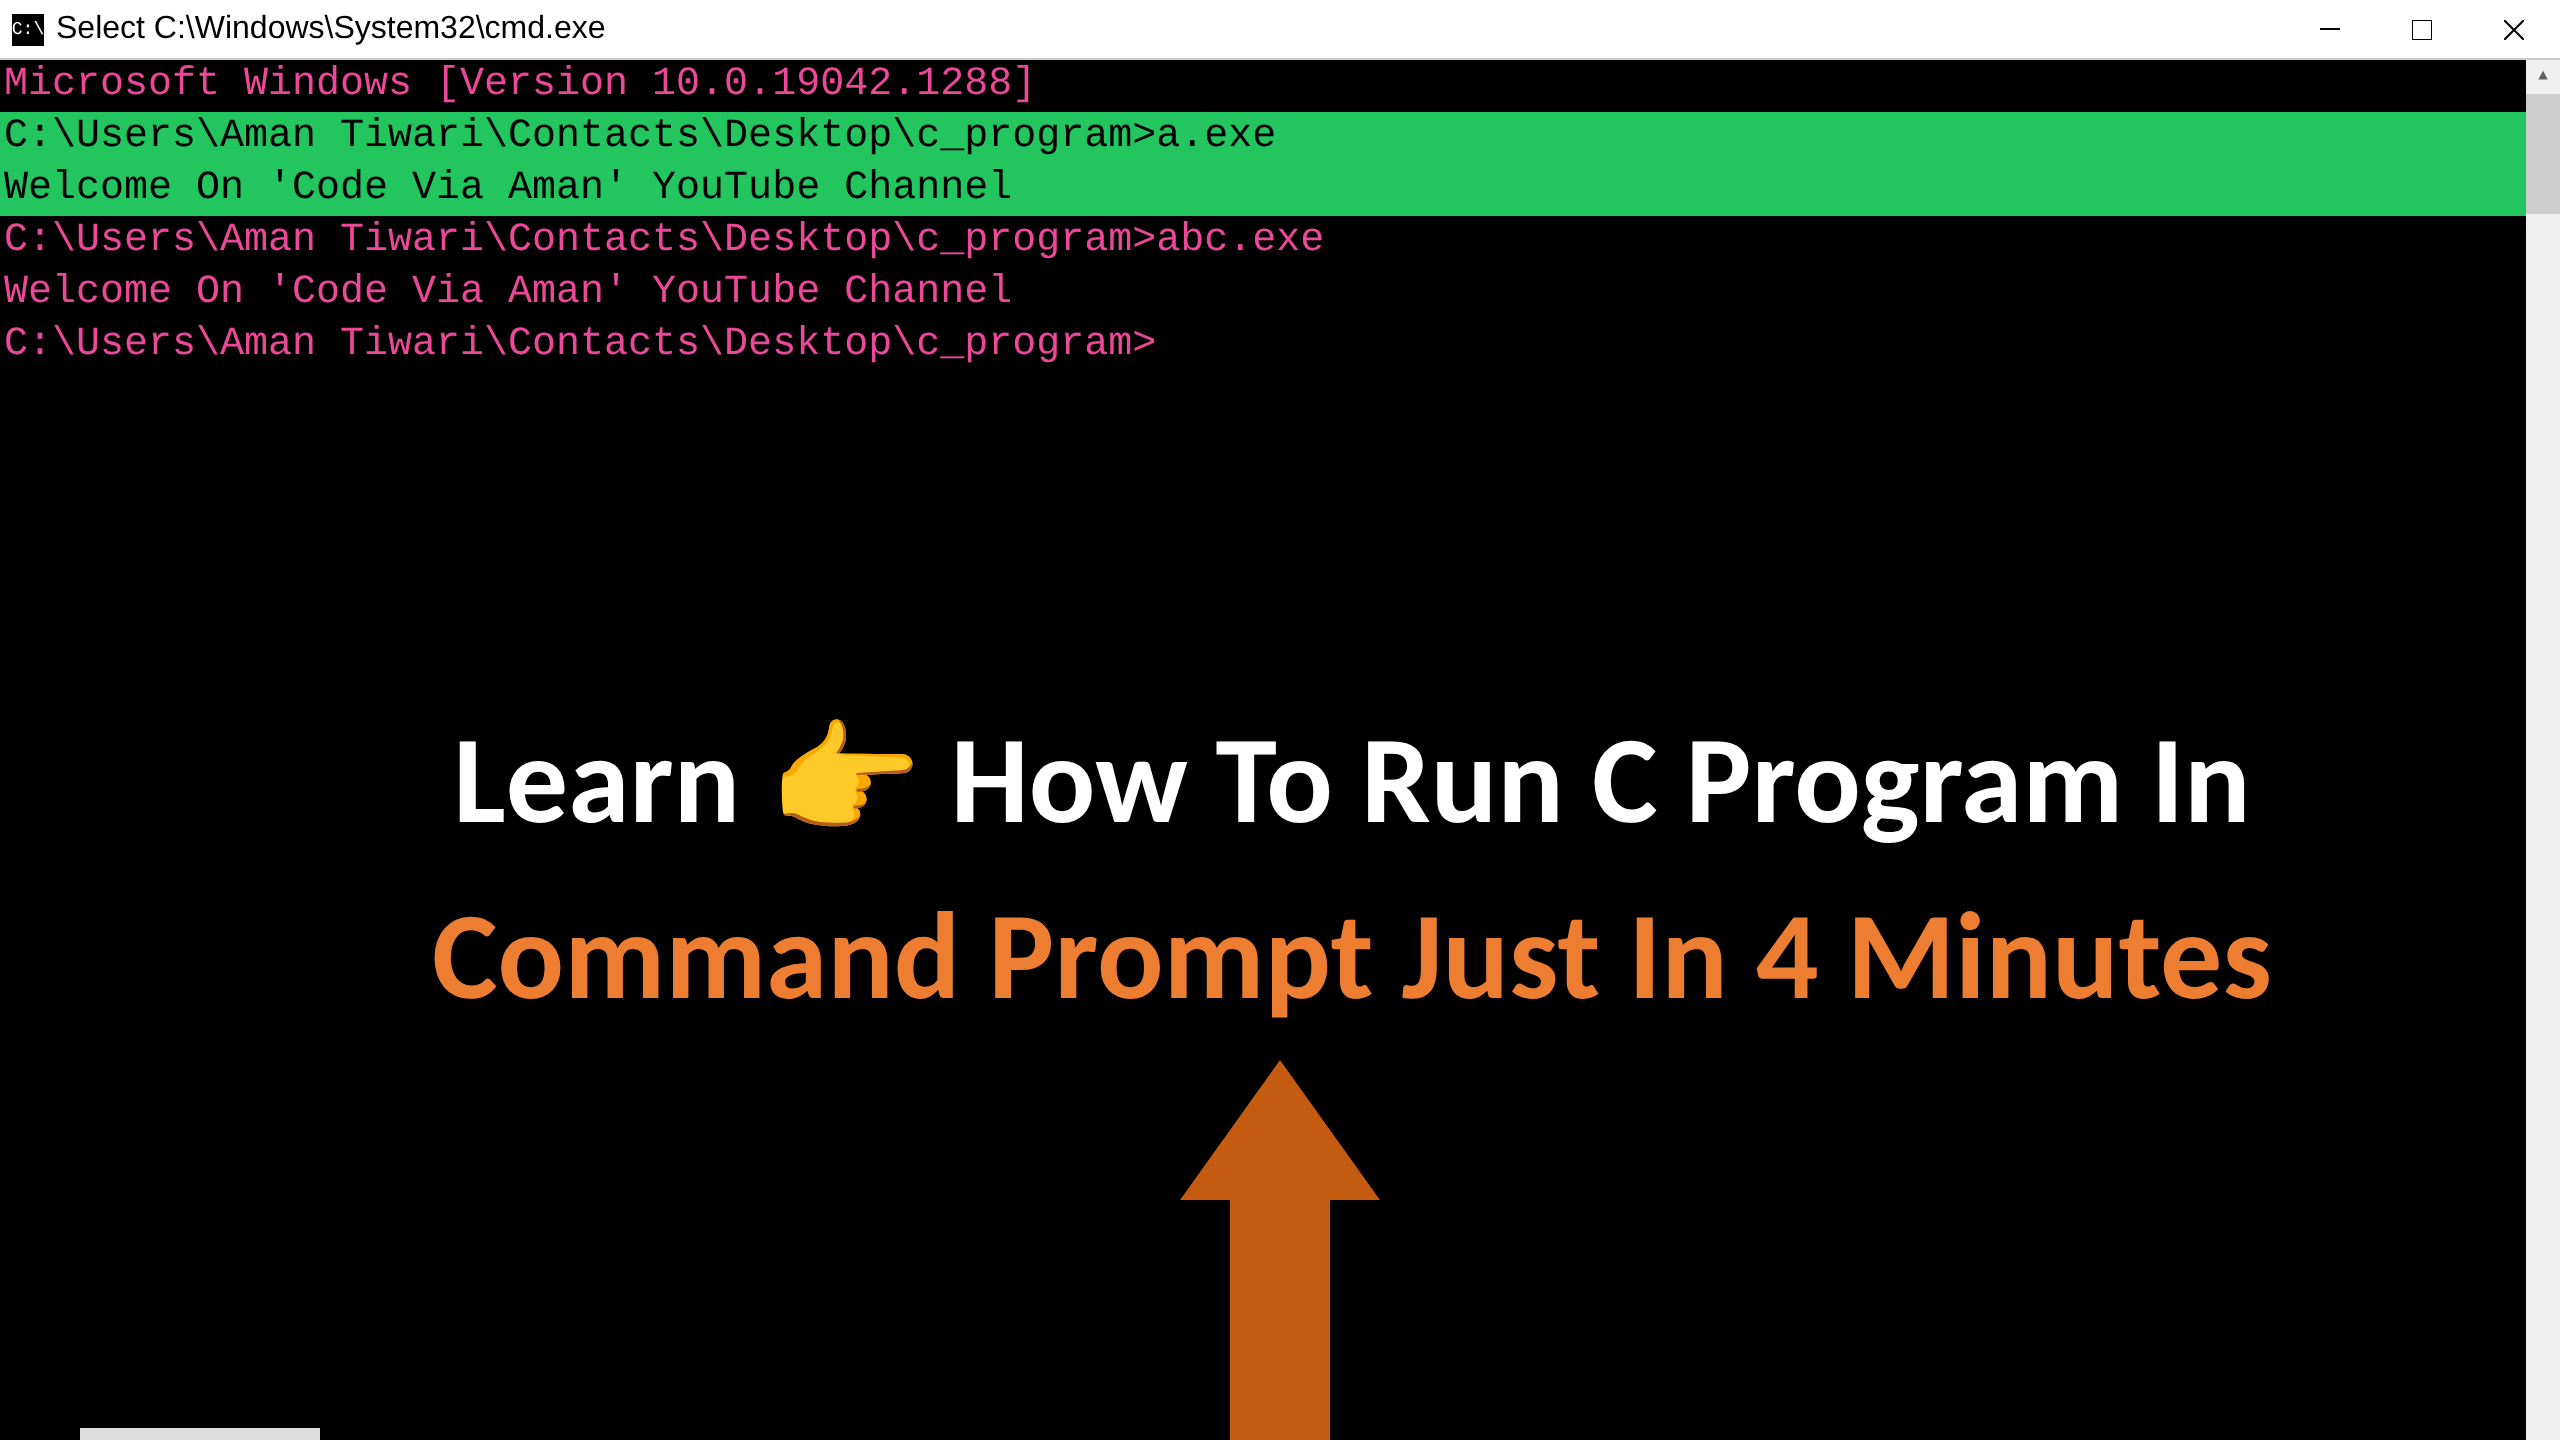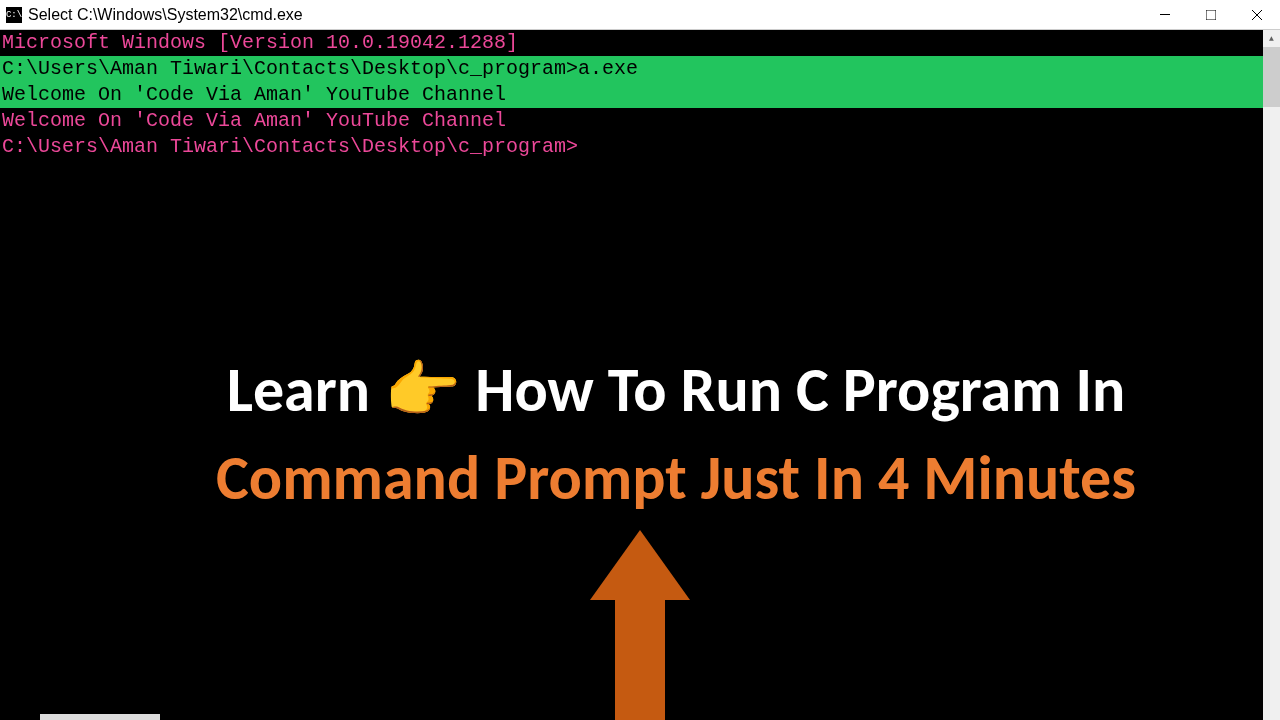--- a/index.html
+++ b/index.html
@@ -176,20 +176,21 @@
     <div class="term-line">Microsoft Windows [Version 10.0.19042.1288]</div>
     <div class="term-line"></div>
     <div class="term-line"></div>
   </div>
   <div class="highlight-block">
     <div class="term-line">C:\Users\Aman Tiwari\Contacts\Desktop\c_program&gt;a.exe</div>
     <div class="term-line">Welcome On 'Code Via Aman' YouTube Channel</div>
   </div>
   <div>
     <div class="term-line"></div>
+    <div class="term-line">C:\Users\Aman Tiwari\Contacts\Desktop\c_program&gt;abc.exe</div>
     <div class="term-line">Welcome On 'Code Via Aman' YouTube Channel</div>
     <div class="term-line">C:\Users\Aman Tiwari\Contacts\Desktop\c_program&gt;</div>
   </div>
 
   <div class="scrollbar">
     <div class="scrollbar-arrow">▲</div>
     <div class="scrollbar-thumb"></div>
   </div>
 </div>
 

